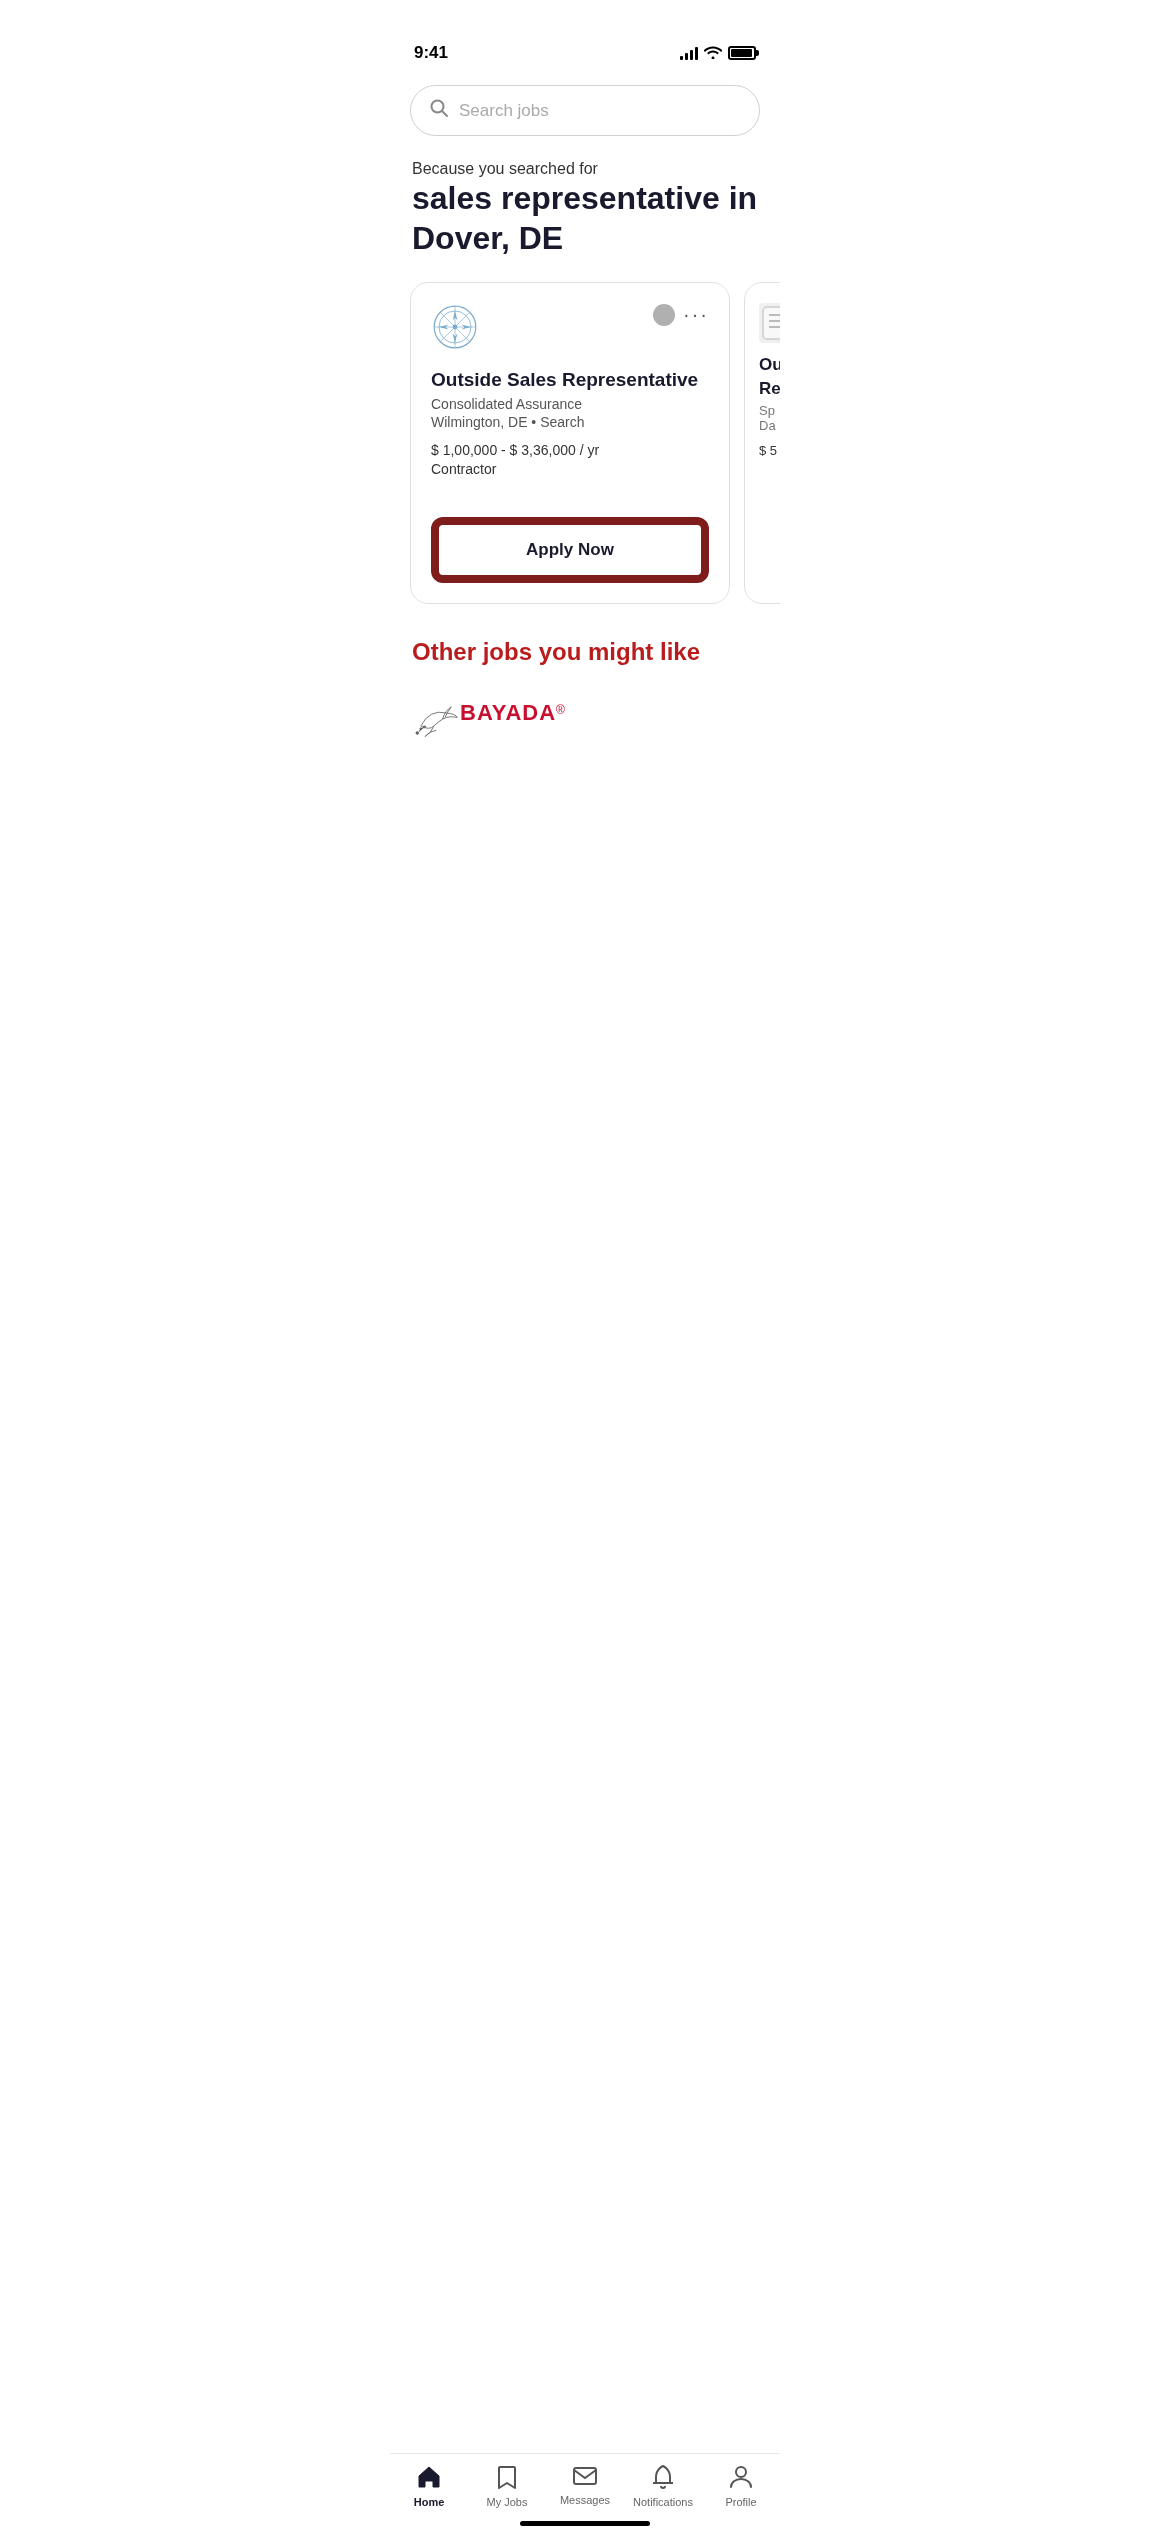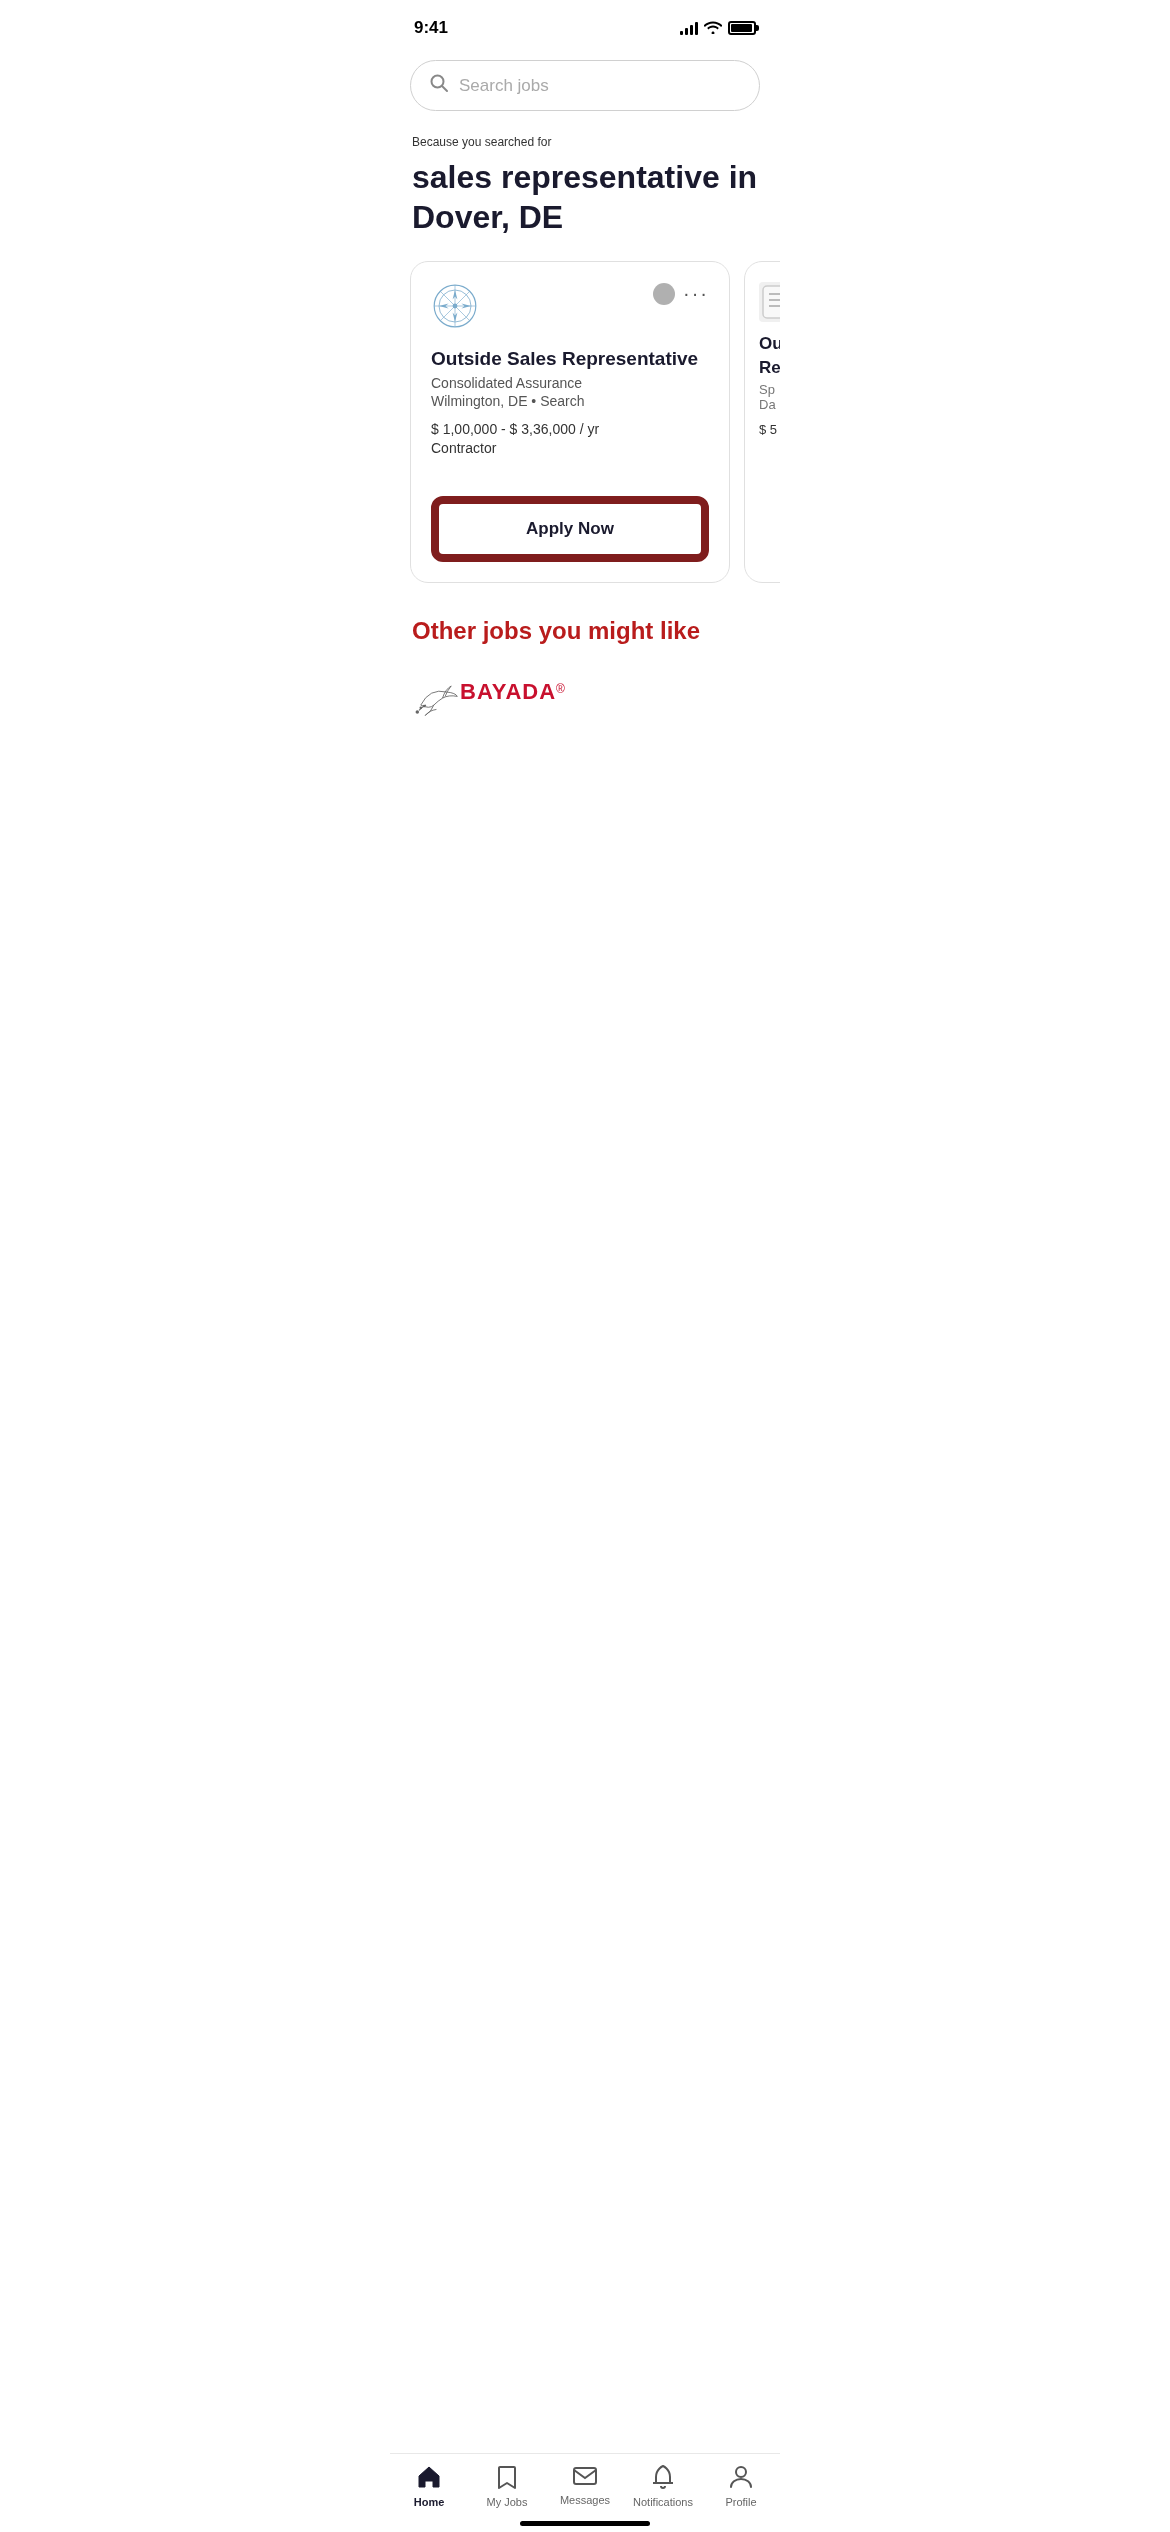--- a/index.html
+++ b/index.html
@@ -15,20 +15,21 @@
       position: relative;
     }
 
     
     .status-bar {
       display: flex;
       justify-content: space-between;
       align-items: center;
       padding: 14px 24px 8px;
       height: 50px;
+      margin-top: 25px;
     }
 
     .status-time {
       font-size: 17px;
       font-weight: 600;
       color: #000;
     }
 
     .status-icons {
       display: flex;
@@ -110,23 +111,23 @@
       color: #aaa;
       font-size: 17px;
     }
 
     
     .search-result-section {
       padding: 8px 22px 14px;
     }
 
     .search-result-because {
-      font-size: 12px;
+      font-size: 16px;
       color: #333;
-      margin-bottom: 8px;
+      margin-bottom: 0;
     }
 
     .search-result-query {
       font-size: 32px;
       font-weight: 800;
       color: #1a1a2e;
       line-height: 1.25;
     }
 
     

